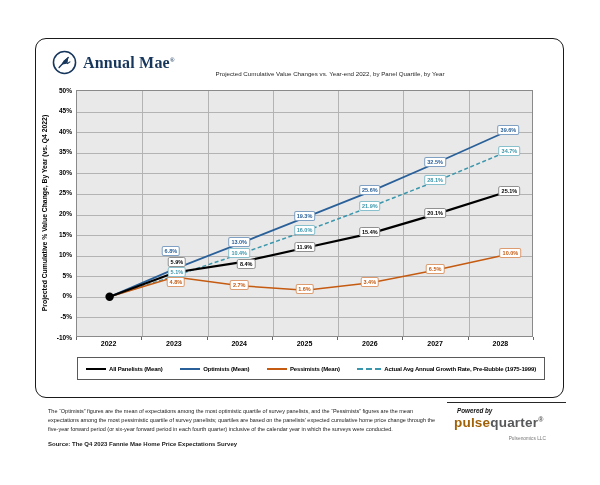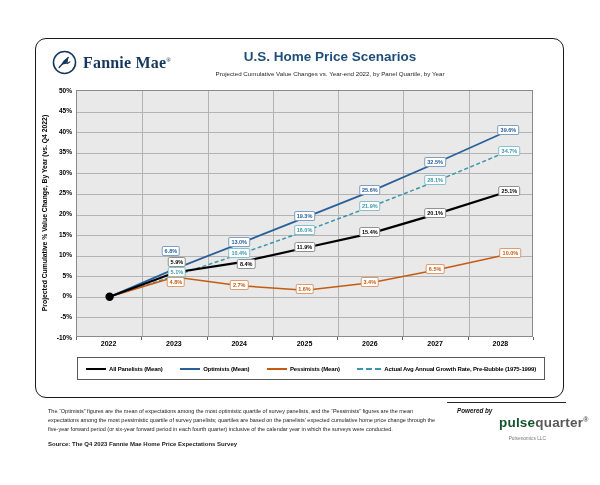--- a/index.html
+++ b/index.html
@@ -51,44 +51,43 @@
 
   
   #footnote { position:absolute; left:48px; top:407px; width:390px; font-size:5.5px;
               line-height:1.65; color:#1a1a1a; }
   #source-note { position:absolute; left:48px; top:441px; font-size:6px; font-weight:600; color:#1a1a1a; }
   #pn-divider { position:absolute; left:447px; top:402px; width:119px; border-top:1.5px solid #262626; }
   #powered-by { position:absolute; left:457px; top:407px; font-size:6.3px; font-weight:bold;
                 font-style:italic; color:#111; }
   #pulsenomics-logo { position:absolute; left:454px; top:415px; font-size:13.5px; font-weight:bold;
                       letter-spacing:.2px; white-space:nowrap; }
-  #pn-part1 { color:#14532d;margin-left:45px; }
+  #pn-part1 { color:#a16207; }
   #pn-part2 { color:#57585A; }
   #pn-reg { font-size:7px; color:#57585A; vertical-align:super; }
   #pn-company { position:absolute; left:460px; top:436px; width:86px; text-align:right;
                 font-size:4.8px; color:#777; }
 </style>
 </head>
 <body>
 
 <div id="page">
   <div id="outer-frame"></div>
 
   <div id="brand">
     <span>
       <svg width="25" height="25" viewBox="0 0 24 24">
         <circle cx="12" cy="12" r="10.6" fill="none" stroke="#16365C" stroke-width="1.5"></circle>
         <path d="M6.8 16.8 L15.6 7.2" fill="none" stroke="#16365C" stroke-width="1.3" stroke-linecap="round"></path>
         <path d="M9.2 14.2 C10.2 10.6 12.6 8.4 15.6 7.2 L14.9 13.0 Z" fill="#16365C"></path>
         <path d="M14.9 13.0 L17.2 11.4" fill="none" stroke="#16365C" stroke-width="1.1" stroke-linecap="round"></path>
       </svg>
     </span>
-    <span id="brand-text"><span>Fannie Mae</span><sup>®</sup></span>
+    <span id="brand-text"><span>Annual Mae</span><sup>®</sup></span>
   </div>
-  <div id="chart-title">U.S. Home Price Scenarios</div>
   <div id="chart-subtitle">Projected Cumulative Value Changes vs. Year-end 2022, by Panel Quartile, by Year</div>
 
   <div id="y-axis-title">Projected Cumulative % Value Change, By Year  (vs. Q4 2022)</div>
 
   <div id="plot">
       <div class="grid-h" style="top: 20.6px;"></div>
       <div class="grid-h" style="top: 41.2px;"></div>
       <div class="grid-h" style="top: 61.8px;"></div>
       <div class="grid-h" style="top: 82.3px;"></div>
       <div class="grid-h" style="top: 102.9px;"></div>

